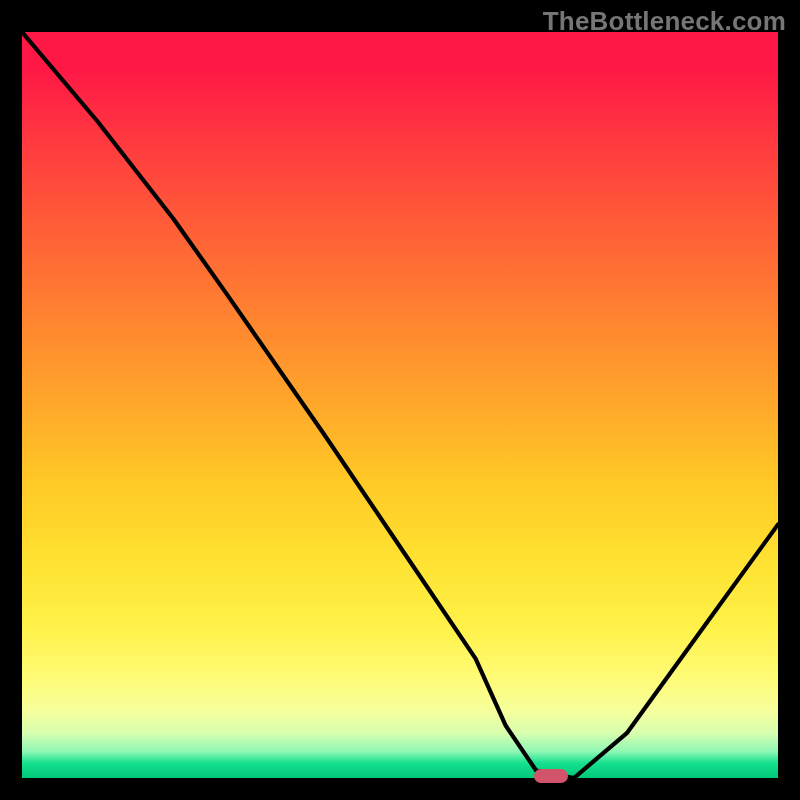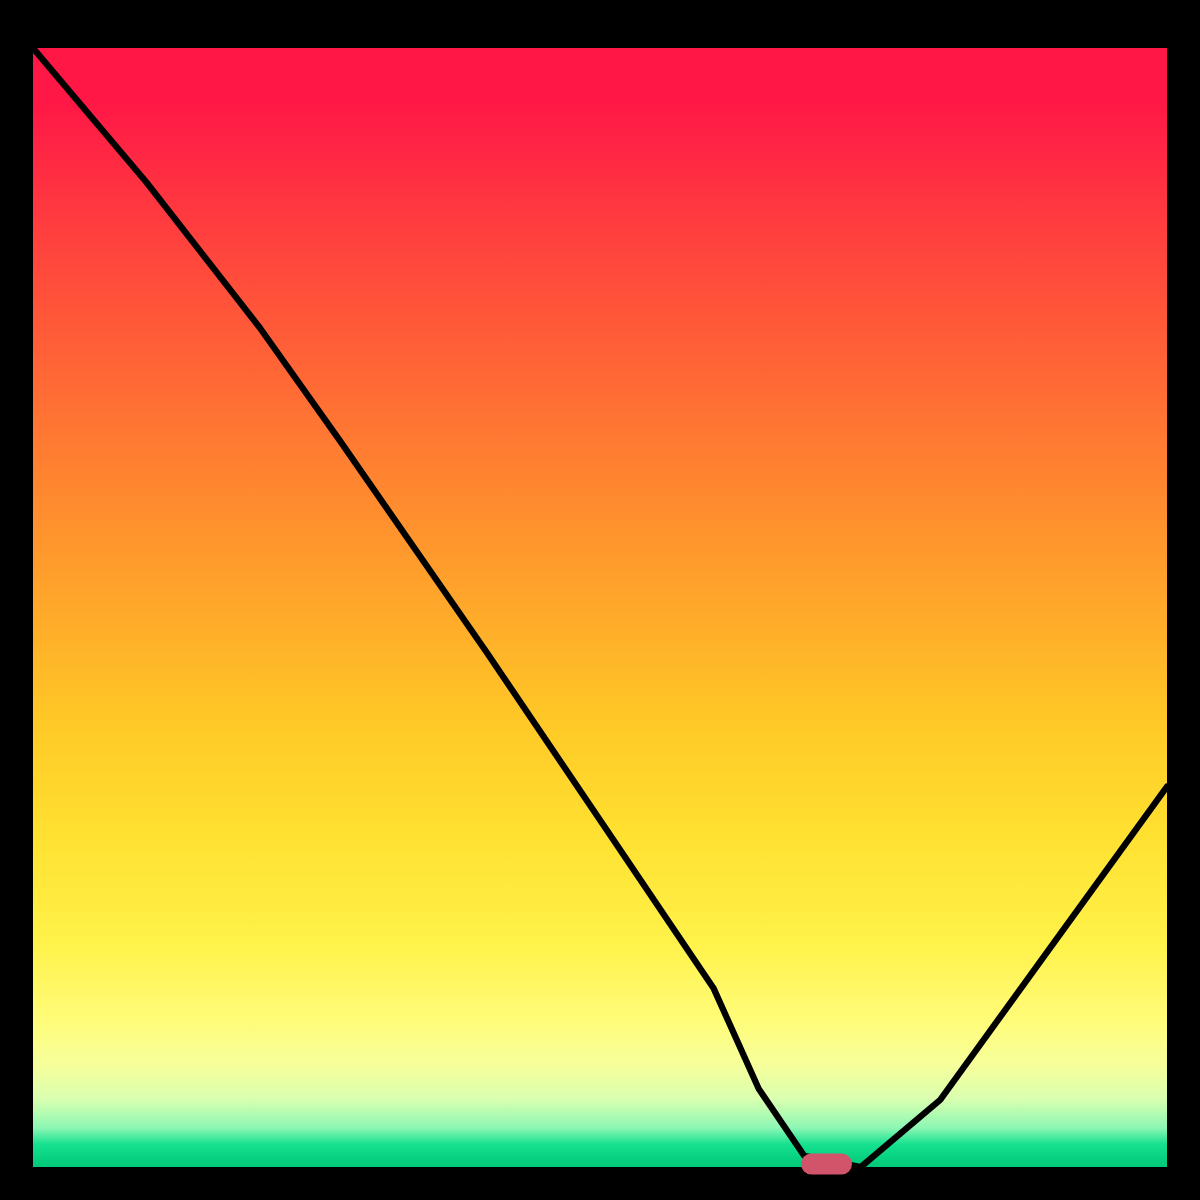--- a/index.html
+++ b/index.html
@@ -59,20 +59,21 @@
     height: 14px;
     border-radius: 7px;
     background: #d1546a;
   }
 </style>
 </head>
 <body>
 
 <div class="frame">
 
+  <div class="watermark">TheBottleneck.com</div>
 
   <div class="plot">
     <div class="gradient"></div>
 
     <svg class="curve" viewBox="0 0 756 746" preserveAspectRatio="none">
       <path fill="none" stroke="#000" stroke-width="4.2" stroke-linecap="round" stroke-linejoin="round" d="M0.0 0.0 L75.6 89.5 L151.2 186.5 L204.1 261.1 L302.4 402.8 L378.0 514.7 L453.6 626.6 L483.8 693.8 L514.1 738.5 L551.9 746.0 L604.8 701.2 L680.4 596.8 L756.0 492.4"></path>
     </svg>
 
     <div class="marker" style="left:512.2px; top:737.0px;"></div>
   </div>

